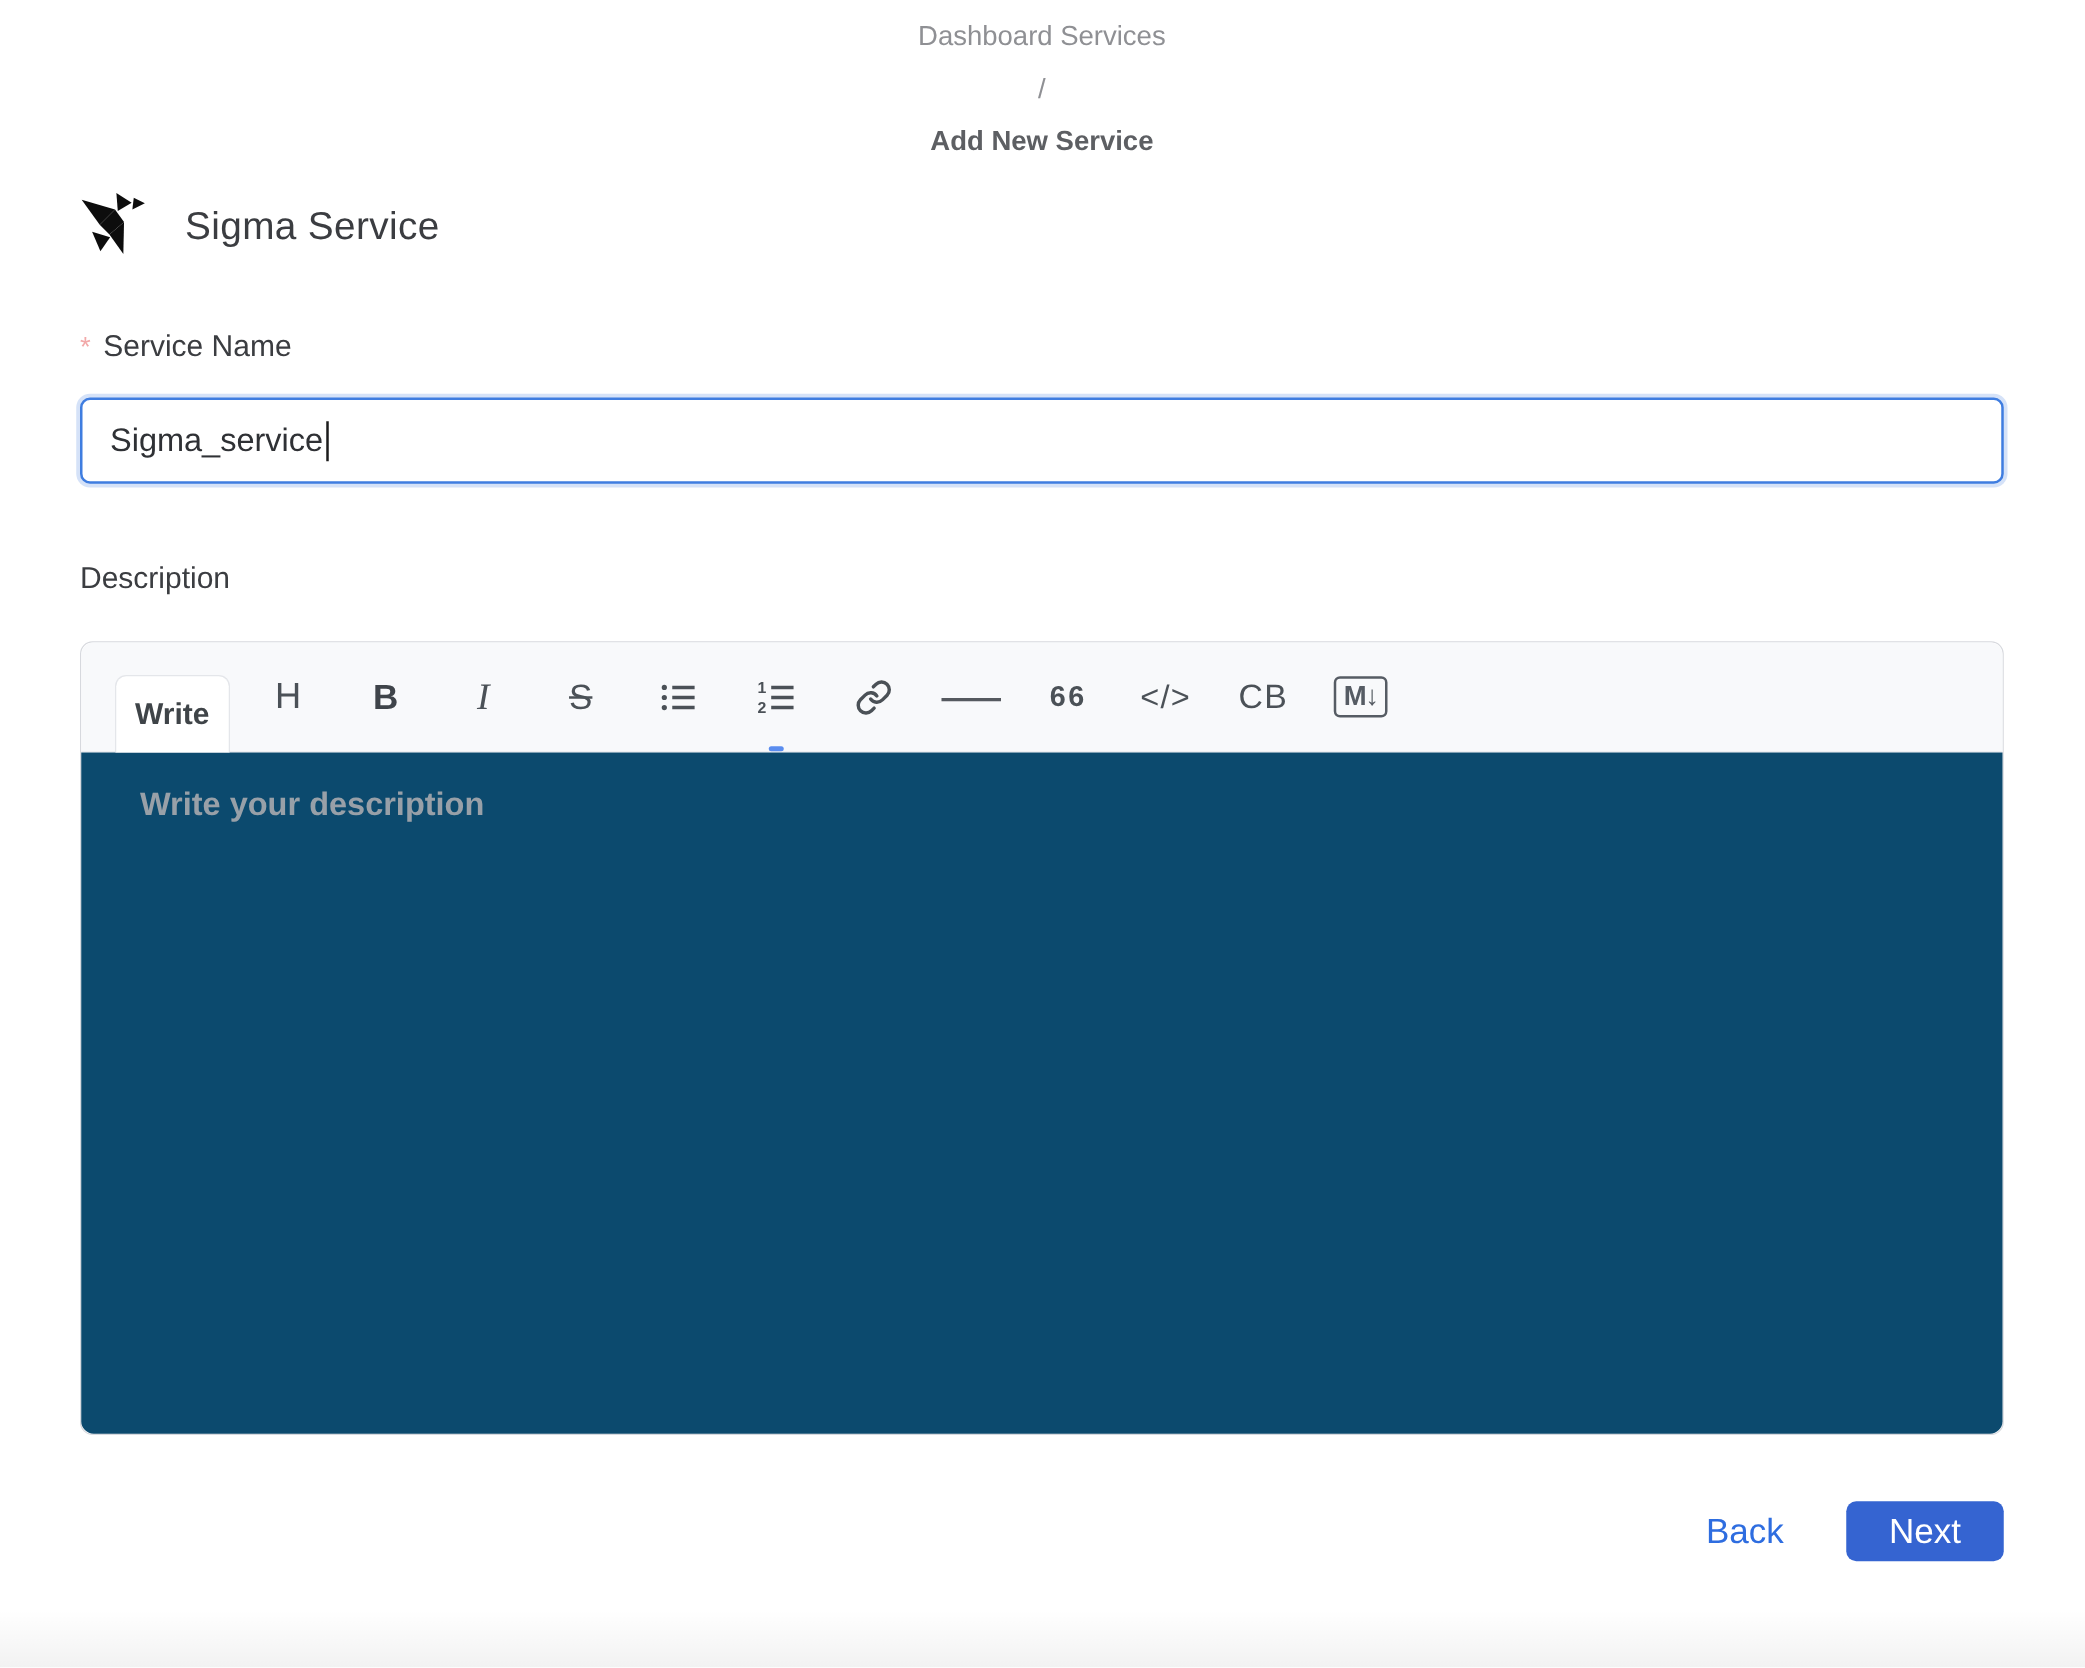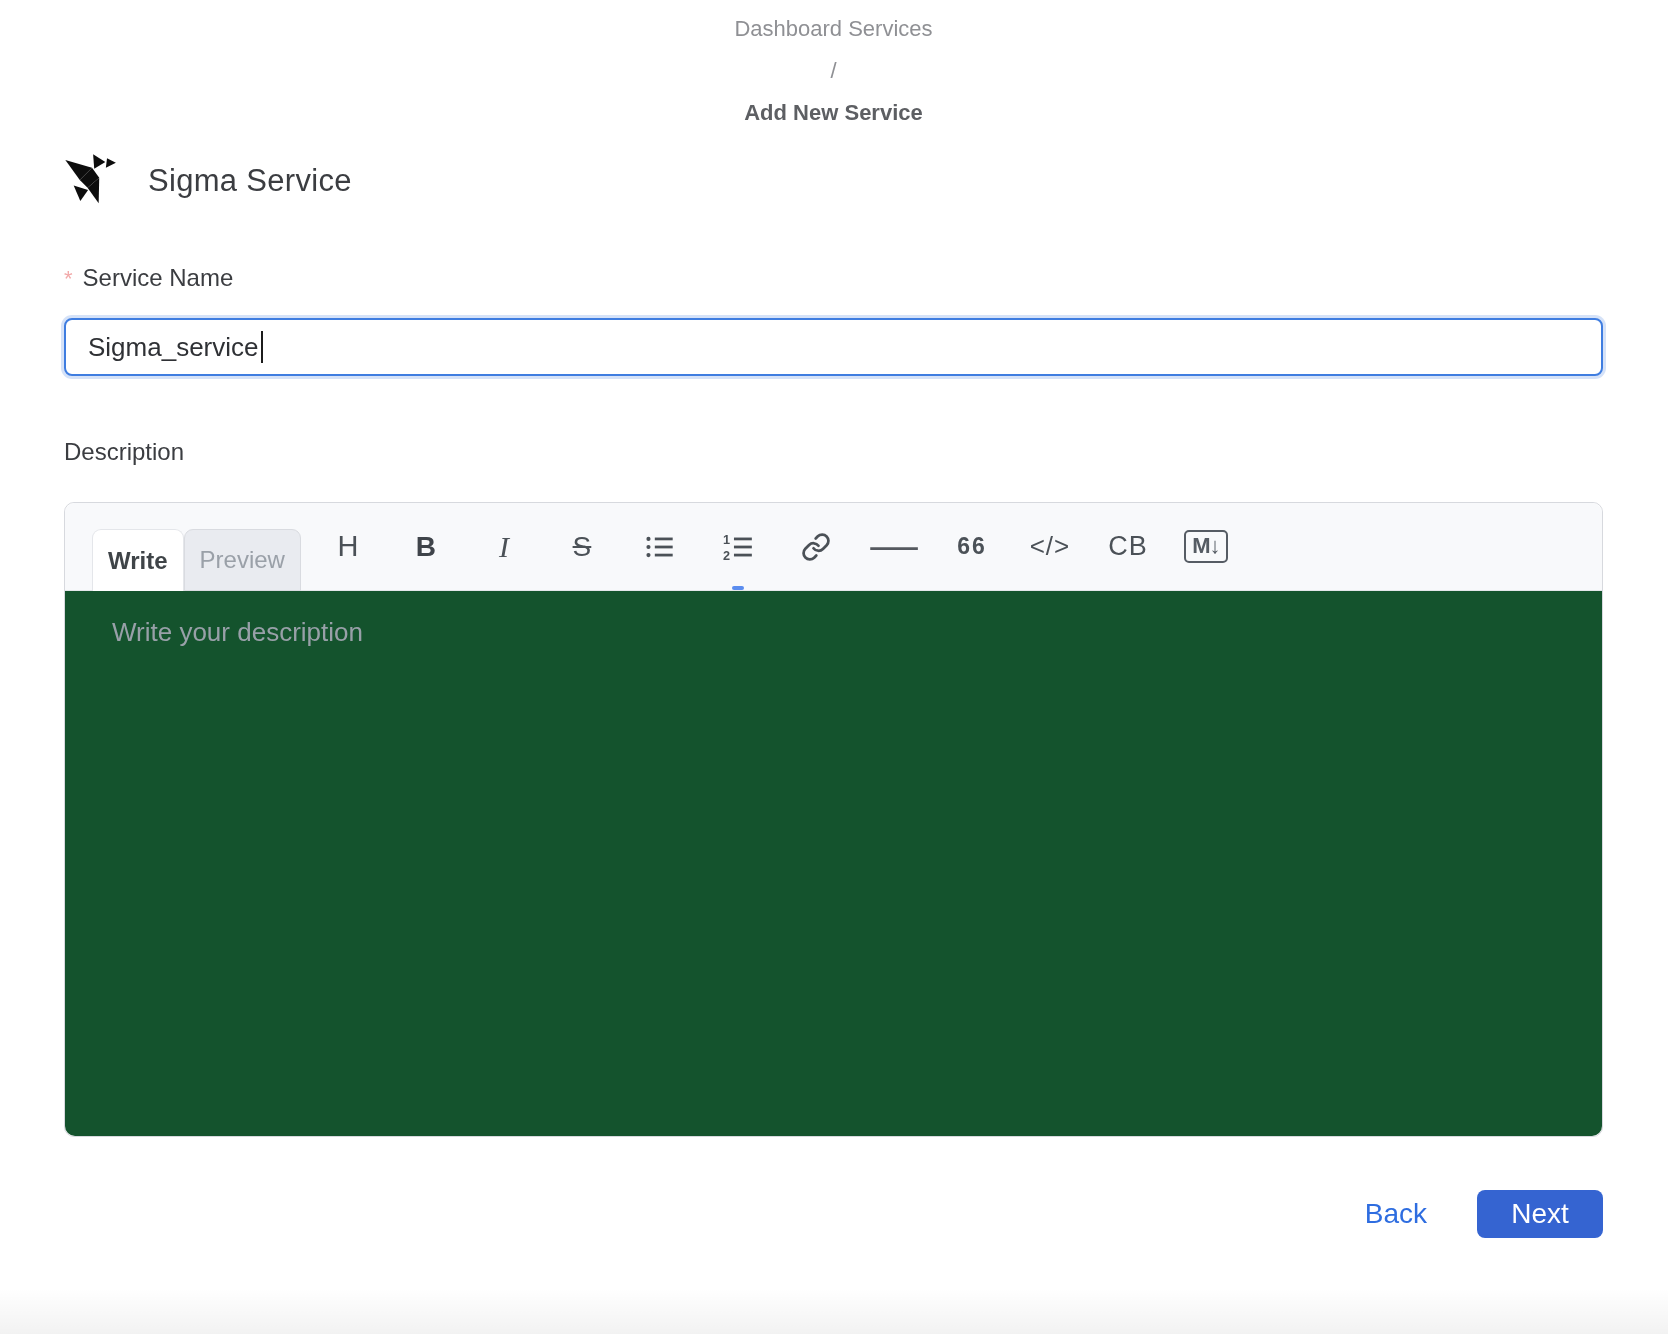--- a/index.html
+++ b/index.html
@@ -31,21 +31,21 @@
   .step-3{left:1132px;top:4px;width:29px;height:29px;border:4px solid #dbe9f8;}
   .step-label{position:absolute;top:60px;font-size:24px;white-space:nowrap;transform:translateX(-50%);}
   .step-label.done,.step-label.active{color:#2e6de0;}
   .step-label.upcoming{color:#26282c;}
   .lbl-1{left:285px;} .lbl-2{left:714px;} .lbl-3{left:1146px;}
 
   
   .field-label{display:flex;align-items:baseline;gap:10px;margin-top:52px;font-size:24px;color:#3b3d41;}
   .required-marker{color:#f2a9a9;font-size:22px;}
   .text-input{
-    margin-top:26px;height:58px;box-sizing:border-box;border:2px solid #3f7de0;border-radius:8px;
+    margin-top:26px;height:69px;box-sizing:border-box;border:2px solid #3f7de0;border-radius:8px;
     box-shadow:0 0 0 3px rgba(63,125,224,.22);display:flex;align-items:center;padding:0 22px;
     font-size:26px;color:#2f3135;background:#fff;
   }
   .caret{display:inline-block;width:2px;height:32px;background:#1c1c1c;margin-left:2px;}
 
   
   .desc-label{margin-top:62px;font-size:24px;color:#3b3d41;}
   .editor{margin-top:36px;height:635px;box-sizing:border-box;border:1px solid #d7d9de;border-radius:10px;background:#fff;display:flex;flex-direction:column;}
   .editor-header{height:88px;box-sizing:border-box;background:#f8f9fb;border-bottom:1px solid #e4e6ea;border-radius:10px 10px 0 0;display:flex;align-items:flex-end;padding-left:27px;}
   .tab{height:62px;box-sizing:border-box;display:flex;align-items:center;padding:0 15px;font-size:24px;border-radius:9px 9px 0 0;margin-bottom:-1px;}
@@ -56,21 +56,21 @@
   .g-heading{font-size:29px;font-weight:400;}
   .g-bold{font-size:28px;font-weight:800;color:#3f444a;}
   .g-italic{font-family:"Liberation Serif", serif;font-style:italic;font-size:30px;}
   .g-strike{font-size:28px;text-decoration:line-through;}
   .g-hr{font-size:28px;transform:scaleX(1.7);display:inline-block;font-weight:700;color:#55595f;}
   .g-quote{font-size:23px;font-weight:800;letter-spacing:2px;}
   .g-code{font-size:26px;letter-spacing:1px;}
   .g-cb{font-size:27px;letter-spacing:1px;}
   .g-md{border:2.5px solid #565c64;border-radius:5px;padding:1px 6px 2px 6px;font-size:22px;font-weight:800;color:#565c64;letter-spacing:-1px;}
   .ol-indicator{position:absolute;bottom:-17px;left:50%;transform:translateX(-50%);width:12px;height:4px;border-radius:2px;background:#5b8def;}
-  .editor-body{flex:1;border-radius:0 0 10px 10px;background:#14532d;padding:26px 20px 0 47px;}
+  .editor-body{flex:1;border-radius:0 0 10px 10px;background:#0c4a6e;padding:26px 20px 0 47px;font-weight:bold;}
   .placeholder{font-size:26px;color:#98a0a8;}
 
   
   .footer{display:flex;justify-content:flex-end;align-items:center;gap:50px;margin-top:53px;}
   .back-link{font-size:28px;color:#2e6de0;cursor:pointer;}
   .next-button{width:126px;height:48px;border-radius:8px;background:#3564d1;color:#fff;font-size:28px;display:flex;align-items:center;justify-content:center;cursor:pointer;border:none;}
 </style>
 </head>
 <body>
 
@@ -104,21 +104,20 @@
   <div class="text-input">
     <span>Sigma_service</span>
     <span class="caret"></span>
   </div>
 
   <div class="desc-label">Description</div>
 
   <div class="editor">
     <div class="editor-header">
       <div class="tab tab-write">Write</div>
-      <div class="tab tab-preview">Preview</div>
 
       <div class="toolbar">
         <div class="tb-btn">
             <span class="g-heading">H</span>
           </div>
         <div class="tb-btn">
             <span class="g-bold">B</span>
           </div>
         <div class="tb-btn">
             <span class="g-italic">I</span>

